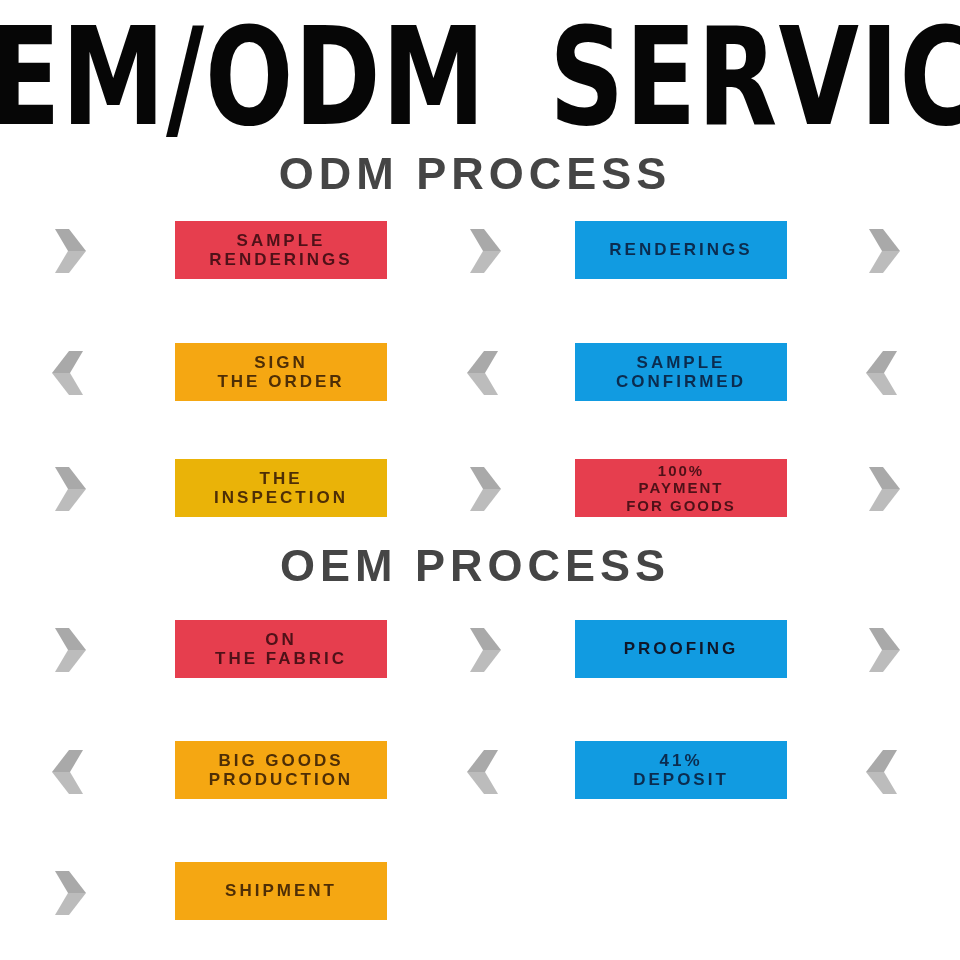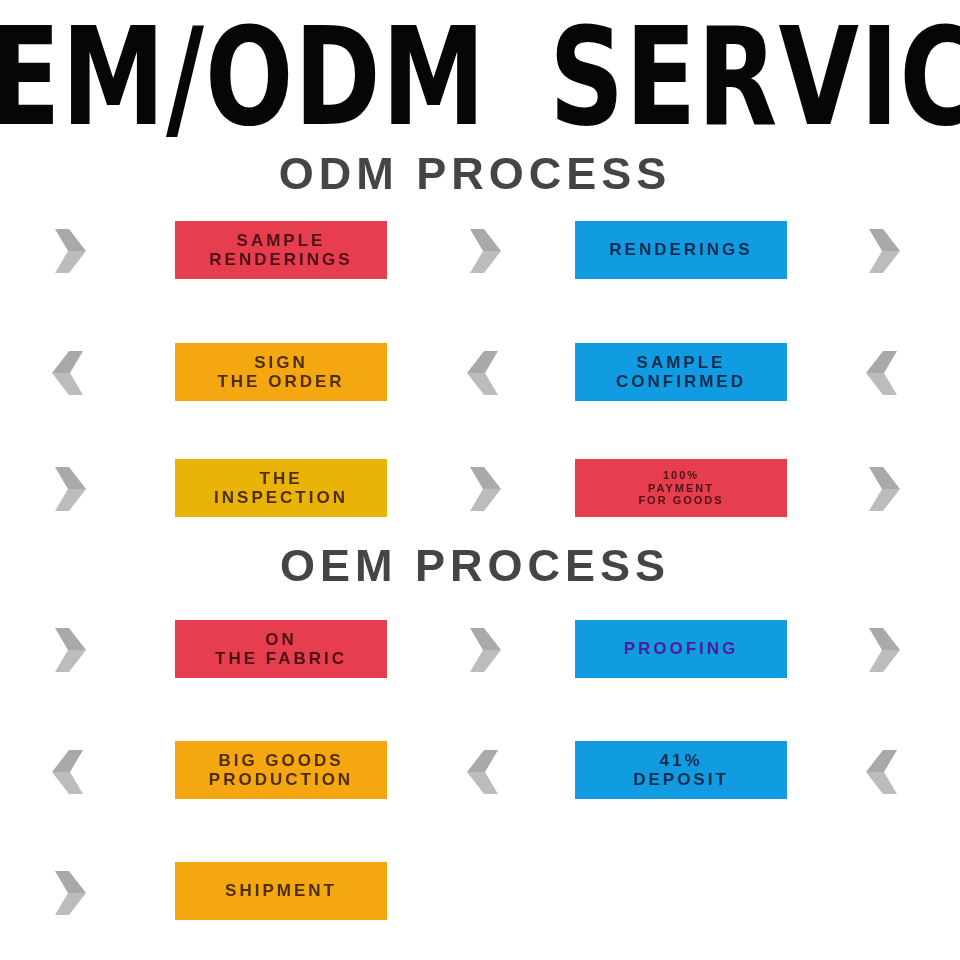--- a/index.html
+++ b/index.html
@@ -41,21 +41,21 @@
     text-align:center;
   }
   .box-label{
     font-weight:bold;
     font-size:17px;
     letter-spacing:3px;
     line-height:1.13;
     white-space:pre-line;
   }
   .box-label.small{
-    font-size:11px;
+    font-size:15px;
     letter-spacing:2px;
     line-height:1.15;
   }
   .b1{left:175px;}
   .b2{left:575px;}
   .r1{top:221px;} .r2{top:343px;} .r3{top:459px;}
   .r4{top:620px;} .r5{top:741px;} .r6{top:862px;}
   .chev{
     position:absolute;
     width:34px;height:44px;
@@ -169,21 +169,21 @@
     <span class="box-label" style="color: rgb(79, 17, 24);">ON
 THE FABRIC</span>
   </div>
   <span class="chev c2 cr4" style="color: rgb(169, 169, 169);">
     <svg viewBox="0 0 34 44">
         <polygon points="3,0 17,0 34,22 16,22" fill="currentColor"></polygon>
         <polygon points="16,22 34,22 17,44 3,44" fill="currentColor" fill-opacity="0.78"></polygon>
       </svg>
   </span>
   <div class="box b2 r4" style="background: rgb(17, 155, 225);">
-    <span class="box-label" style="color: #4c1d95;">PROOFING</span>
+    <span class="box-label" style="color: #0f172a;">PROOFING</span>
   </div>
   <span class="chev c3 cr4" style="color: rgb(169, 169, 169);">
     <svg viewBox="0 0 34 44">
         <polygon points="3,0 17,0 34,22 16,22" fill="currentColor"></polygon>
         <polygon points="16,22 34,22 17,44 3,44" fill="currentColor" fill-opacity="0.78"></polygon>
       </svg>
   </span>
 
   <span class="chev left c1 cr5" style="color: rgb(169, 169, 169);">
     <svg viewBox="0 0 34 44">

